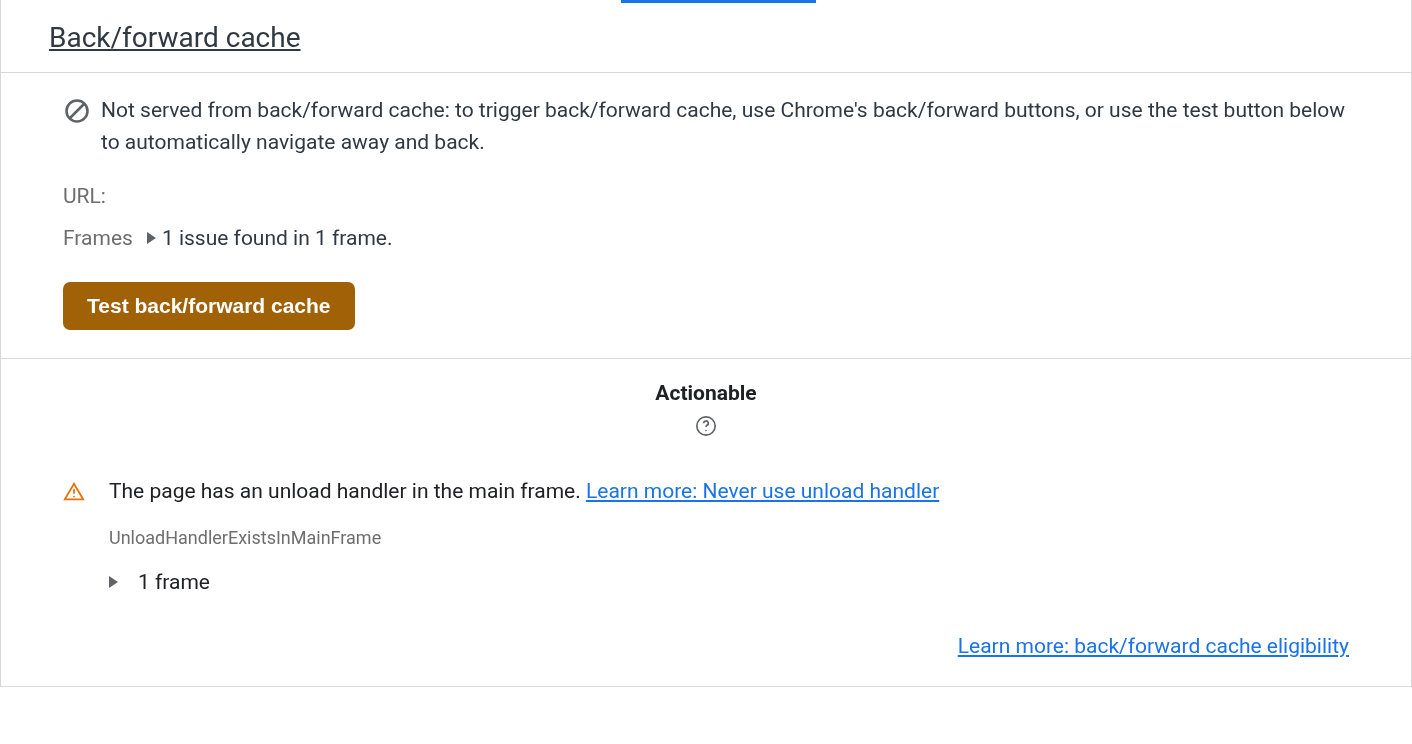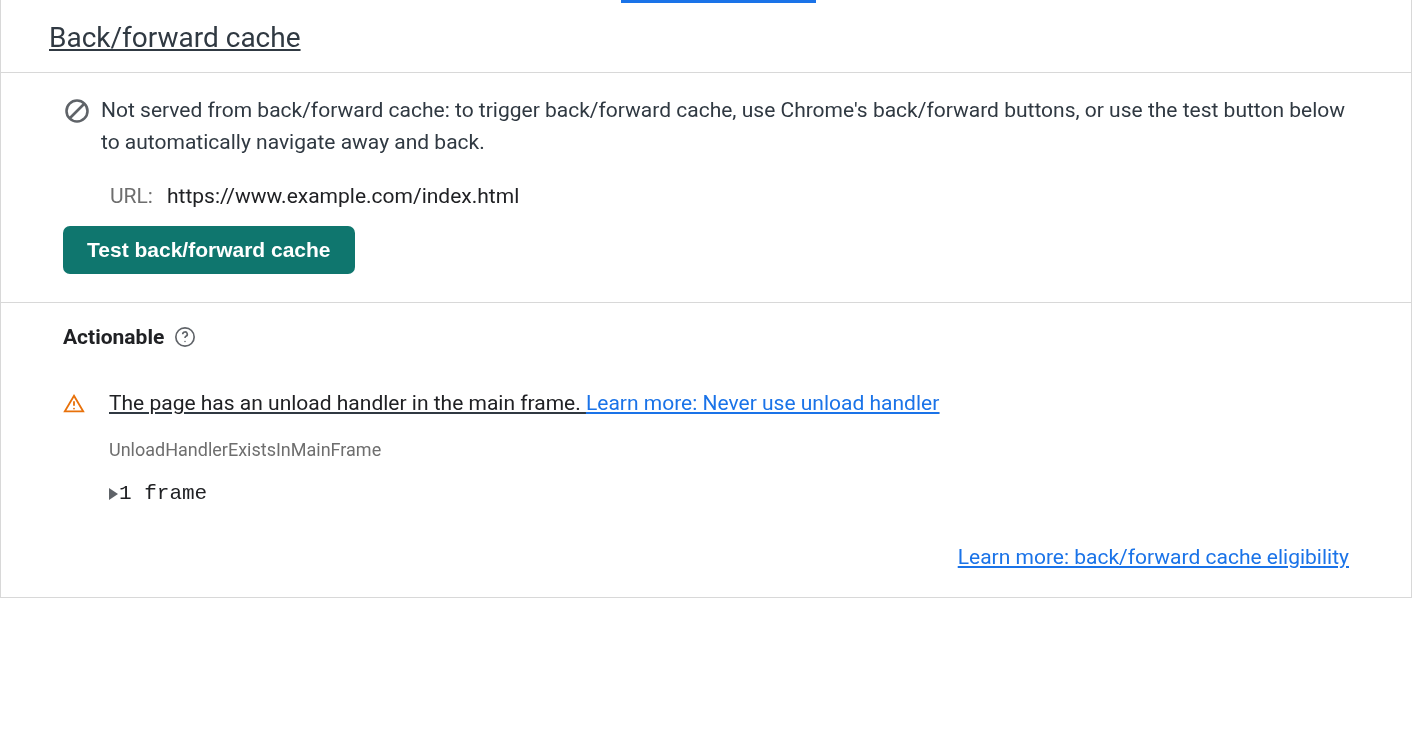--- a/index.html
+++ b/index.html
@@ -57,24 +57,23 @@
     margin-top: 2px;
     color: #5f6368;
   }
   .info-text {
     font-size: 21px;
     line-height: 1.5;
     color: #303942;
   }
   .meta-row {
     display: flex;
-    gap: 14px;
+    gap: 0;
     margin-bottom: 18px;
     font-size: 21px;
-    margin-left: 47px;
   }
   .meta-label {
     color: #6e6e6e;
   }
   .meta-value {
     color: #202124;
   }
   .frames-row {
     display: flex;
     align-items: center;
@@ -89,54 +88,54 @@
   }
   .triangle {
     width: 0;
     height: 0;
     border-top: 6px solid transparent;
     border-bottom: 6px solid transparent;
     border-left: 9px solid #5f6368;
     display: inline-block;
   }
   .test-button {
-    background: #0f766e;
+    background: #a16207;
     color: #fff;
     border: none;
     border-radius: 7px;
     padding: 12px 24px;
     font-size: 21px;
     font-weight: 600;
     cursor: pointer;
   }
   .actionable {
     padding: 22px 62px 28px 62px;
   }
   .section-header {
     display: flex;
     align-items: center;
     gap: 10px;
     margin-bottom: 42px;
+    flex-direction: column;
   }
   .section-title {
     font-size: 21px;
     font-weight: 700;
     color: #202124;
   }
   .help-icon {
     width: 22px;
     height: 22px;
     color: #5f6368;
   }
   .issue-row {
     display: flex;
     align-items: flex-start;
     gap: 24px;
     margin-bottom: 24px;
-    text-decoration: underline;
   }
   .warning-icon {
     width: 22px;
     height: 22px;
     flex-shrink: 0;
     color: #e8710a;
     margin-top: 2px;
   }
   .issue-text {
     font-size: 21px;
@@ -149,25 +148,24 @@
   .issue-id {
     margin-left: 46px;
     color: #6e6e6e;
     font-size: 18px;
     margin-bottom: 22px;
   }
   .frame-disclosure {
     margin-left: 46px;
     display: flex;
     align-items: center;
-    gap: 1px;
+    gap: 20px;
     font-size: 21px;
     color: #202124;
     margin-bottom: 40px;
-    font-family: Liberation Mono, monospace;
   }
   .bottom-link {
     font-size: 21px;
     text-align: right;
   }
 </style>
 </head>
 <body>
 
 <div class="panel">
@@ -183,23 +181,29 @@
         <svg viewBox="0 0 24 24" width="28" height="28" fill="none" stroke="currentColor" stroke-width="2.2">
           <circle cx="12" cy="12" r="9"></circle>
           <line x1="6" y1="18" x2="18" y2="6"></line>
         </svg>
       </span>
       <div class="info-text">Not served from back/forward cache: to trigger back/forward cache, use Chrome's back/forward buttons, or use the test button below to automatically navigate away and back.</div>
     </div>
 
     <div class="meta-row">
       <span class="meta-label">URL:</span>
-      <span class="meta-value">https://www.example.com/index.html</span>
-    </div>
-
+    </div>
+
+    <div class="frames-row">
+      <span class="meta-label">Frames</span>
+      <span class="disclosure">
+        <span class="triangle"></span>
+        <span>1 issue found in 1 frame.</span>
+      </span>
+    </div>
 
     <button class="test-button">Test back/forward cache</button>
   </div>
 
   <div class="actionable">
     <div class="section-header">
       <span class="section-title">Actionable</span>
       <span class="help-icon">
         <svg viewBox="0 0 24 24" width="22" height="22" fill="none" stroke="currentColor" stroke-width="1.8">
           <circle cx="12" cy="12" r="10"></circle>

